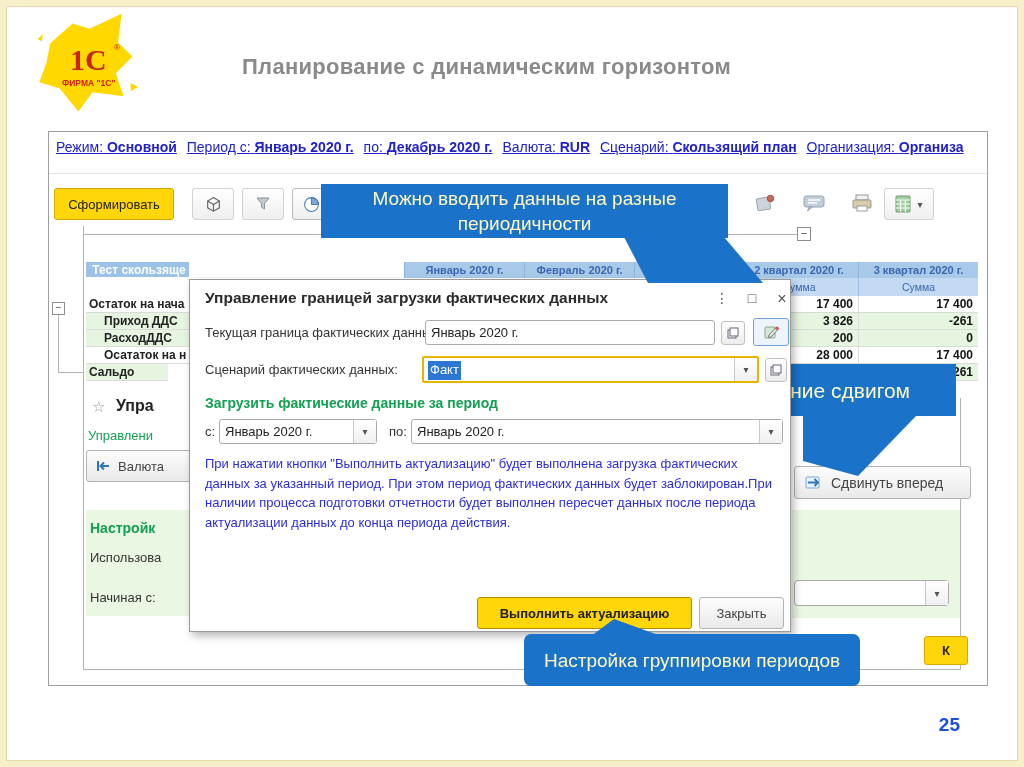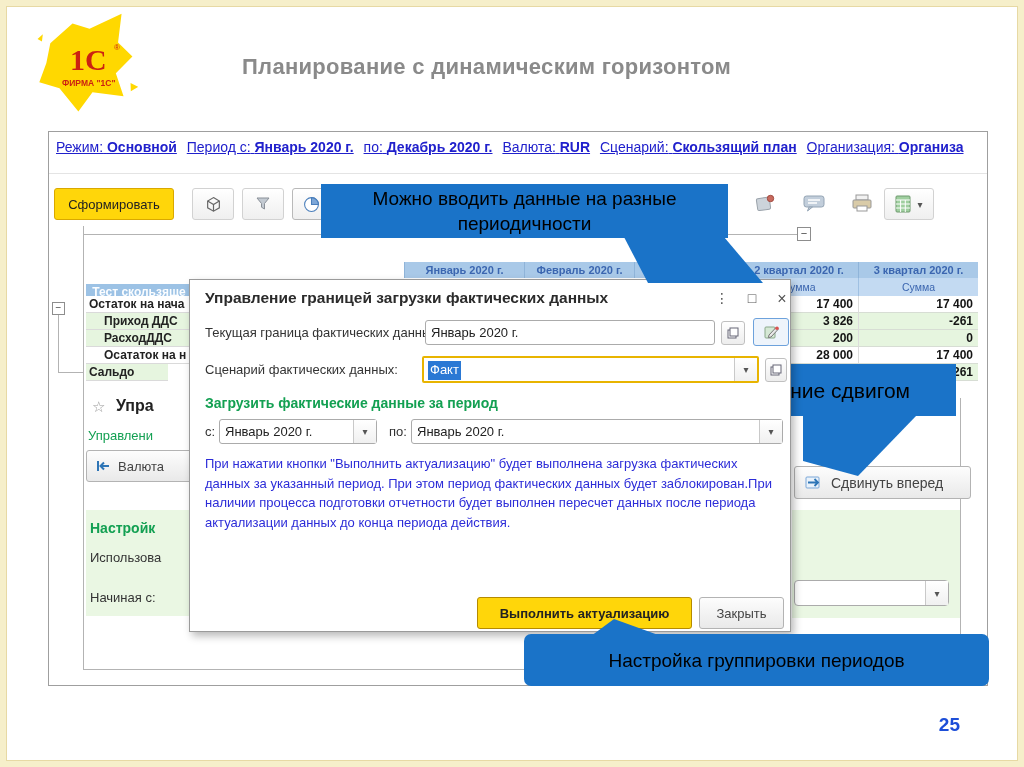--- a/index.html
+++ b/index.html
@@ -36,21 +36,21 @@
     padding-left:3px;box-sizing:border-box;border-left:none;}
   .th2{background:#c3daf2;color:#3b66b0;font-size:10.5px;display:flex;align-items:center;justify-content:center;
     box-sizing:border-box;border-left:1px solid #9fc0e2;}
   .rowlbl{font-size:12px;font-weight:bold;color:#222;display:flex;align-items:center;padding-left:3px;
     box-sizing:border-box;border-bottom:1px solid #dadada;background:#fff;}
   .rowlbl.ind{padding-left:18px;text-align:center;}
   .cellv{font-size:12px;font-weight:bold;color:#141414;display:flex;align-items:center;justify-content:flex-end;
     padding-right:5px;box-sizing:border-box;border-bottom:1px solid #d7ddd4;border-left:1px solid #dcdcdc;background:#fff;}
   .green{background:#e6f5df;}
   
-  .callout{background:#1a73c8;color:#000000;display:flex;align-items:center;justify-content:center;
+  .callout{background:#1a73c8;color:#fef9c3;display:flex;align-items:center;justify-content:center;
     text-align:center;font-size:19px;line-height:25px;}
   
   .dialog{left:183px;top:273px;width:602px;height:353px;background:#fff;border:1px solid #9a9a9a;
     box-sizing:border-box;box-shadow:3px 4px 8px rgba(0,0,0,.28);z-index:6;}
   .dlg-title{font-size:15.5px;font-weight:bold;color:#2b2b2b;}
   .dlg-ctl{font-size:14px;color:#555;width:20px;text-align:center;cursor:default;}
   .fld-label{font-size:13px;color:#333;}
   .input{border:1px solid #ababab;border-radius:3px;background:#fff;box-sizing:border-box;
     font-size:13px;color:#222;display:flex;align-items:center;padding-left:5px;}
   .mini-btn{border:1px solid #c0c0c0;border-radius:3px;background:linear-gradient(#fff,#ededed);
@@ -148,21 +148,21 @@
 
   <div class="abs line" style="left:78px;top:228px;width:713px;height:1px;"></div>
   <div class="abs minus-box" style="left:791px;top:221px;">−</div>
   <div class="abs minus-box" style="left:46px;top:296px;width:13px;height:13px;font-size:10px;line-height:10px;">−</div>
   <div class="abs line" style="left:52px;top:309px;width:1px;height:57px;"></div>
   <div class="abs line" style="left:52px;top:366px;width:26px;height:1px;"></div>
   <div class="abs line" style="left:77px;top:220px;width:1px;height:443px;"></div>
   <div class="abs line" style="left:77px;top:663px;width:878px;height:1px;"></div>
   <div class="abs line" style="left:954px;top:392px;width:1px;height:271px;"></div>
 
-  <div class="abs th-group th1" style="left:80px;top:256px;width:103px;height:15px;margin-top:22px;">Тест скользяще</div>
+  <div class="abs th-group th1" style="left:80px;top:256px;width:103px;height:15px;">Тест скользяще</div>
 
   <div class="abs th1" style="left:398px;top:256px;width:120px;height:16px;">Январь 2020 г.</div>
   <div class="abs th1" style="left:518px;top:256px;width:110px;height:16px;">Февраль 2020 г.</div>
   <div class="abs th1" style="left:628px;top:256px;width:105px;height:16px;">Март 2020 г.</div>
   <div class="abs th1" style="left:733px;top:256px;width:119px;height:16px;">2 квартал 2020 г.</div>
   <div class="abs th1" style="left:852px;top:256px;width:120px;height:16px;">3 квартал 2020 г.</div>
   <div class="abs th2" style="left:733px;top:272px;width:119px;height:18px;">Сумма</div>
   <div class="abs th2" style="left:852px;top:272px;width:120px;height:18px;">Сумма</div>
 
   <div class="abs rowlbl" style="left:80px;top:290px;width:103px;height:17px;">Остаток на нача</div>
@@ -295,17 +295,17 @@
     <div class="callout" style="width:407px;height:54px;padding:0 6px;box-sizing:border-box;">Можно вводить данные на разные периодичности</div>
     <svg width="155" height="50" style="position:absolute;left:295px;top:52px;">
       <polygon points="8,1 108,1 147,47 32,47" fill="#1a73c8"></polygon>
     </svg>
   </div>
 
   <div class="abs" style="left:518px;top:628px;z-index:8;">
     <svg width="80" height="20" style="position:absolute;left:62px;top:-17px;">
       <polygon points="5,19 75,19 28,2" fill="#1a73c8"></polygon>
     </svg>
-    <div class="callout" style="width:465px;height:52px;border-radius:7px;">Настройка группировки периодов</div>
+    <div class="callout" style="width:336px;height:52px;border-radius:7px;">Настройка группировки периодов</div>
   </div>
 
   <div class="abs page-num">25</div>
 </div>
 
 </body></html>

